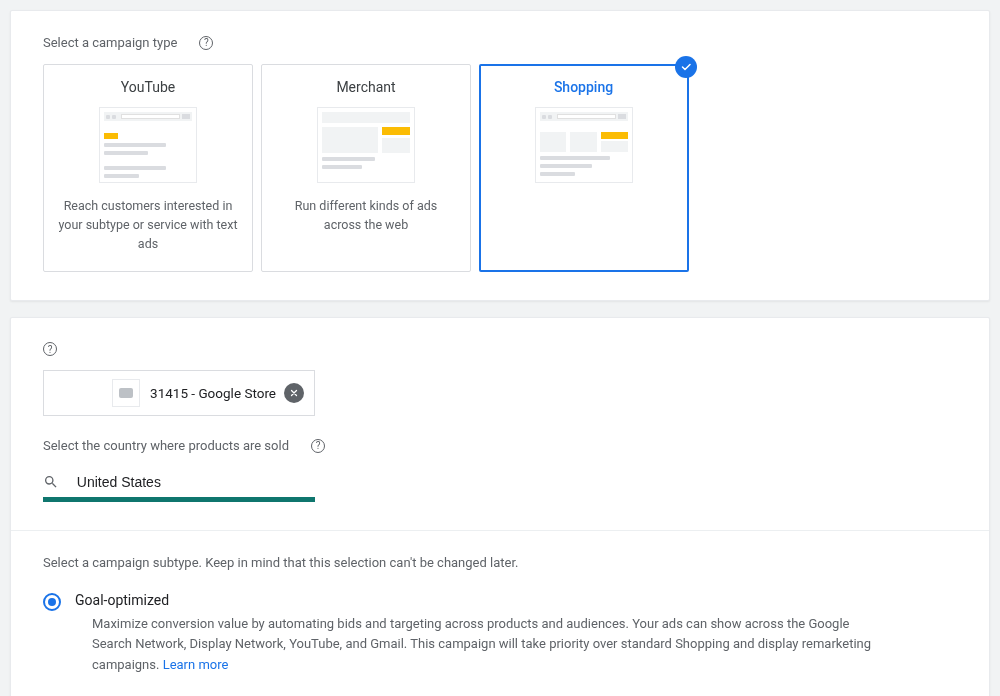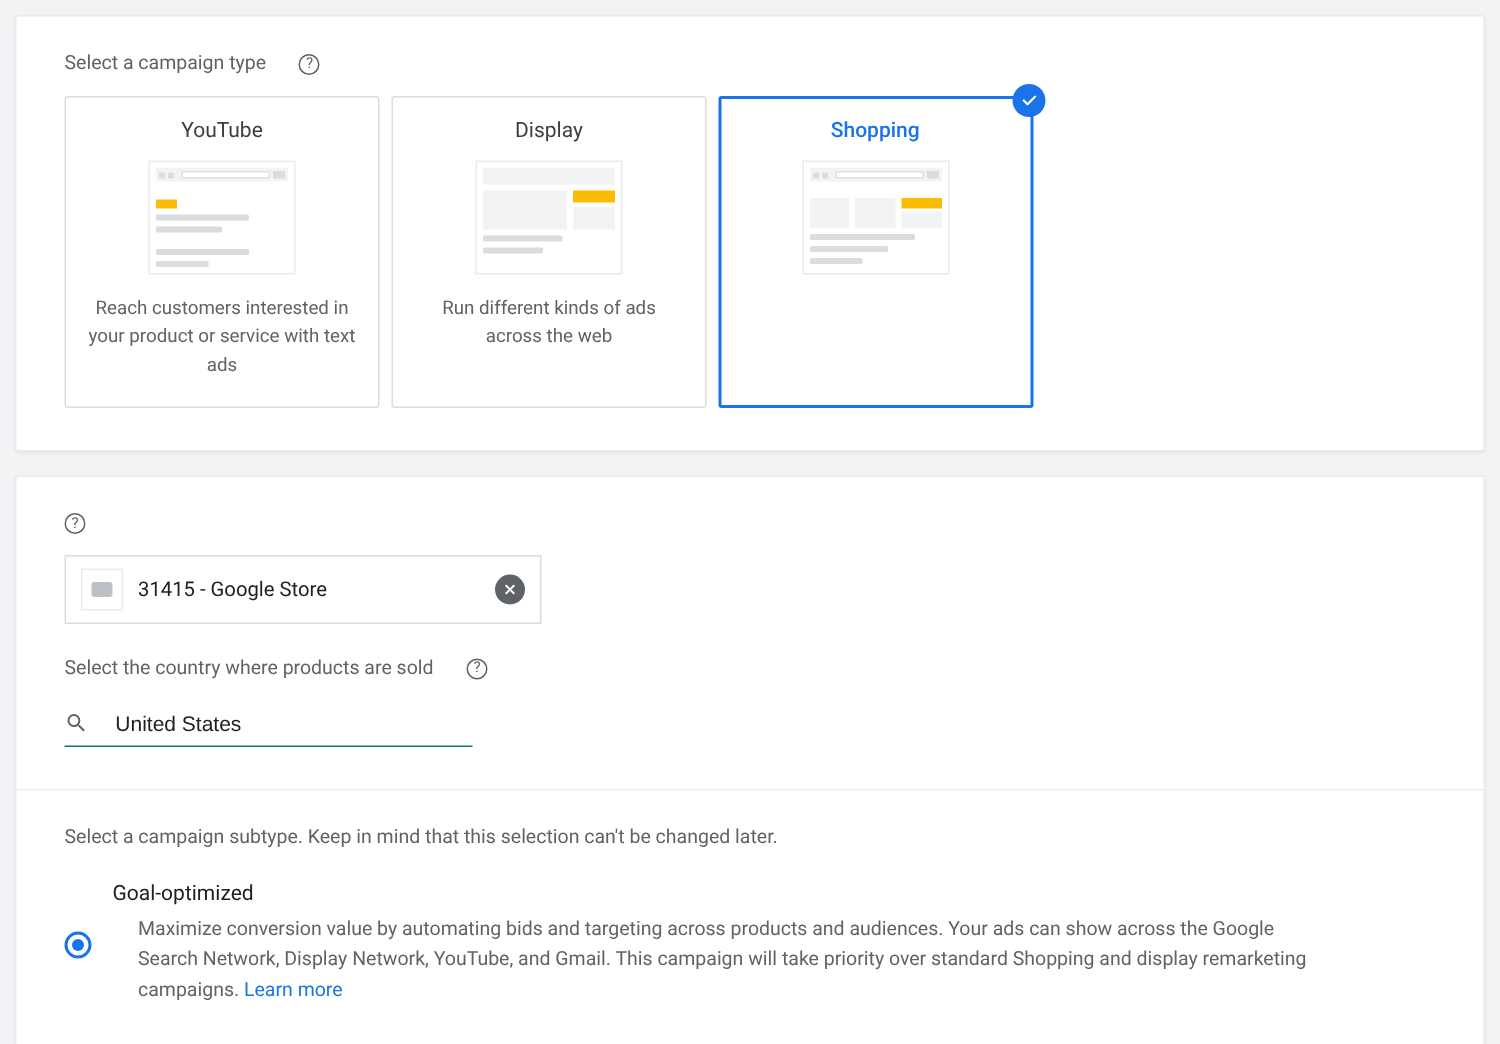--- a/index.html
+++ b/index.html
@@ -106,62 +106,62 @@
   .macc { background:#fbbc04; }
   .mline { background:#dadce0; height:4px; border-radius:1px; }
 
   
   .merchant-chip {
     display: inline-flex;
     align-items: center;
     border: 1px solid #dadce0;
     padding: 8px 10px;
     gap: 8px;
-    width: 318px;
-    justify-content: space-between;
+    width: 272px;
+    justify-content: flex-end;
   }
   .merchant-left { display:flex; align-items:center; gap:10px; }
   .merchant-icon {
     width: 28px; height: 28px;
     border: 1px solid #e8eaed;
     display:flex; align-items:center; justify-content:center;
   }
   .merchant-icon .inner{width:14px;height:10px;background:#bdc1c6;border-radius:2px;}
   .merchant-text { font-size: 13.5px; color: #202124; }
   .clear-btn {
     width: 20px; height: 20px;
     border-radius: 50%;
     background: #5f6368;
     display:flex; align-items:center; justify-content:center;
     cursor:pointer;
   }
   .country-row {
     display: flex;
     align-items: center;
     gap: 16px;
-    border-bottom: 1px solid #0f766e;
+    border-bottom: 5px solid #0f766e;
     width: 272px;
     padding: 6px 0;
   }
   .search-svg { width: 18px; height: 18px; fill:#5f6368; }
   .country-input {
     border: none;
     outline: none;
     font-size: 14px;
     color: #202124;
     width: 100%;
     background: transparent;
   }
   hr.divider { border:none; border-top:1px solid #eceff1; margin:0;}
   
   .subtype {
     display: flex;
     gap: 14px;
     margin-bottom: 28px;
-    align-items: center;
+    align-items: flex-start;
   }
   .radio {
     width: 18px; height: 18px; border-radius:50%;
     border: 2px solid #5f6368;
     flex-shrink: 0;
     margin-top: 1px;
     display:flex; align-items:center; justify-content:center;
     cursor:pointer;
   }
   .radio.checked { border-color:#1a73e8; }
@@ -193,25 +193,25 @@
           <div style="height:4px"></div>
           <div class="mrow">
               <div class="macc" style="width:14px;height:6px;"></div>
             </div>
           <div class="mline" style="width:70%;"></div>
           <div class="mline" style="width:50%;"></div>
           <div style="height:3px"></div>
           <div class="mline" style="width:70%;"></div>
           <div class="mline" style="width:40%;"></div>
         </div>
-        <div class="ctype-desc">Reach customers interested in your product or service with text ads</div>
+        <div class="ctype-desc">Reach customers interested in your subtype or service with text ads</div>
       </div>
 
       <div class="ctype-card">
-        <div class="ctype-title">Display</div>
+        <div class="ctype-title">Merchant</div>
         <div class="mock">
           <div class="mbar" style="height:11px;"></div>
           <div class="mrow" style="height:26px;">
             <div class="mblk" style="flex:2;"></div>
             <div style="flex:1;display:flex;flex-direction:column;gap:3px;">
               <div class="macc" style="height:8px;"></div>
               <div class="mblk" style="flex:1;"></div>
             </div>
           </div>
           <div class="mline" style="width:60%;"></div>

